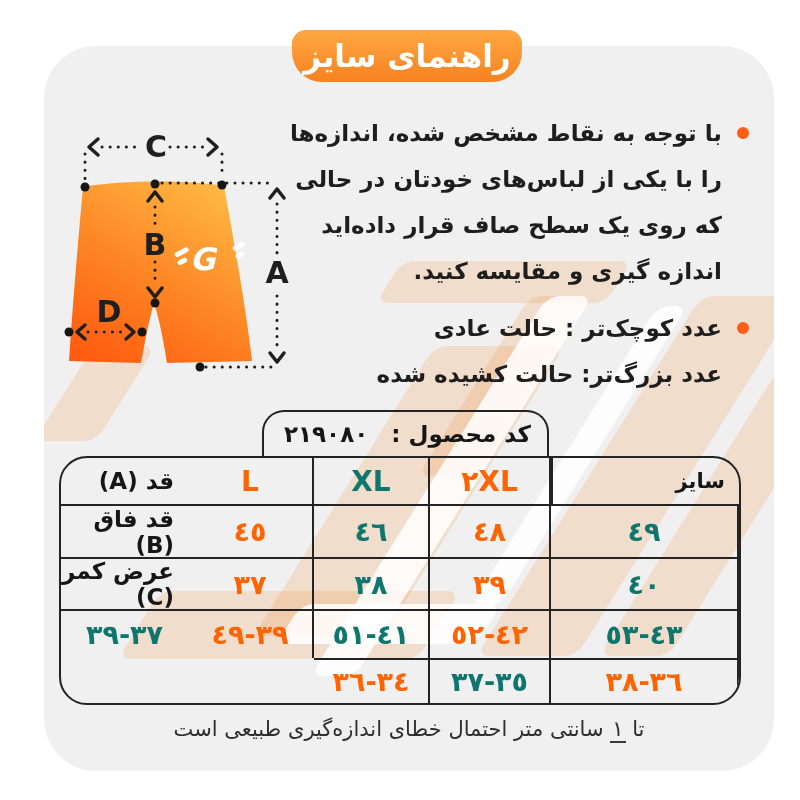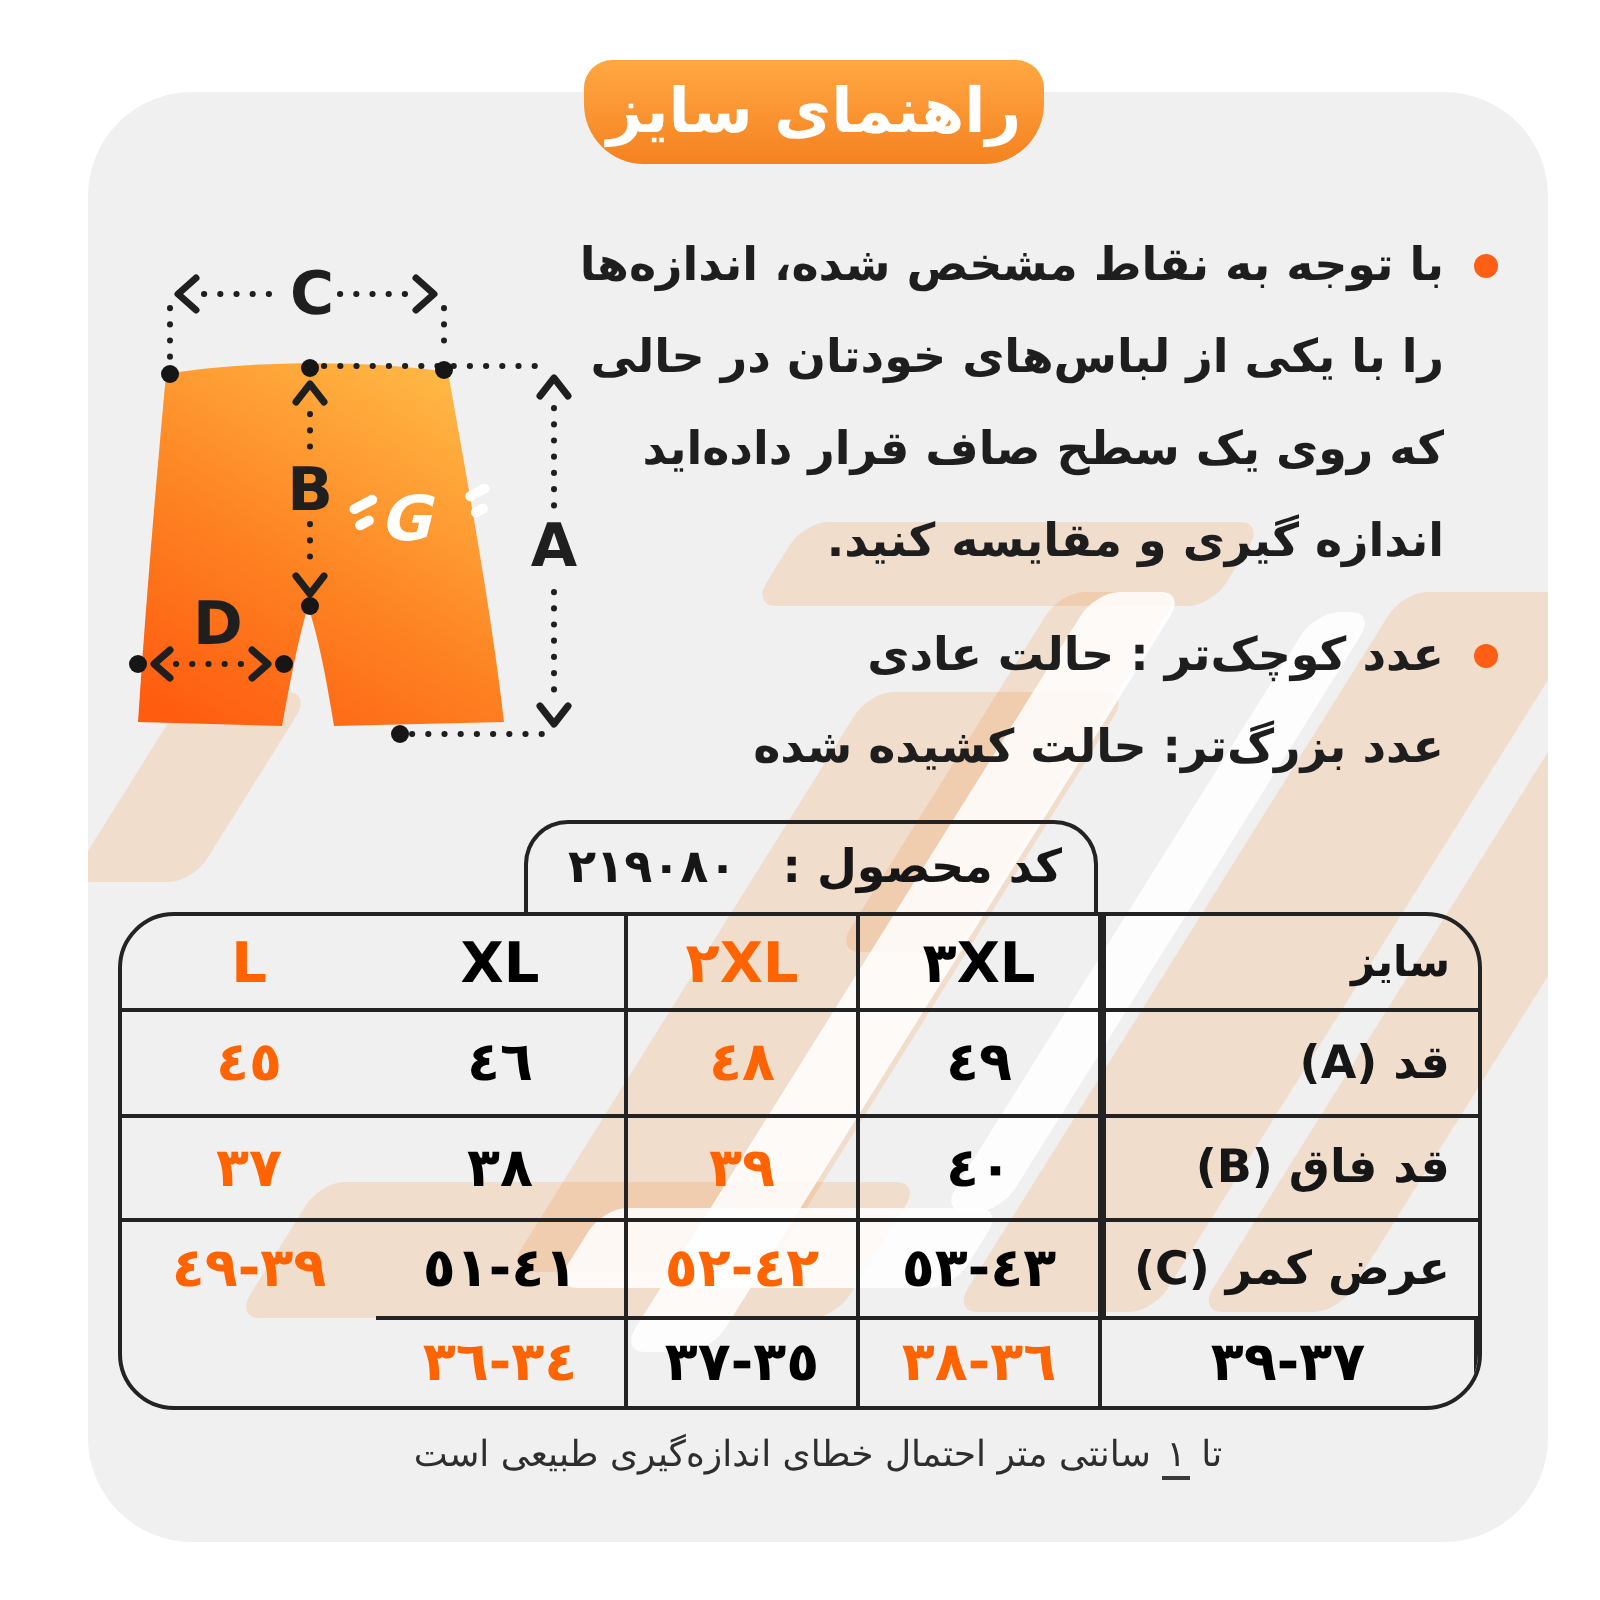--- a/index.html
+++ b/index.html
@@ -57,26 +57,26 @@
     overflow:hidden;
   }
   .cell{display:flex;align-items:center;justify-content:center;box-sizing:border-box;}
   .cell:not(:nth-child(5n)){border-inline-end:2.5px solid #232323;}
   .cell:nth-child(n+6){border-top:2.5px solid #232323;}
   .cell.lbl{justify-content:flex-start;padding-inline-start:14px;direction:rtl;
             font-weight:bold;font-size:23px;color:#161616;}
   .cell.val{direction:ltr;font-weight:bold;font-size:27px;}
   .cell.hdr.val{font-size:28px;}
   .cell.hdr.lbl{font-size:21px;text-align:center;}
-  .navy{color:#000000;}
+  .navy{color:#0f766e;}
   .orange{color:#FF6400;}
   
   .footnote{
     position:absolute;left:44px;top:717px;width:730px;z-index:2;
-    text-align:center;direction:rtl;font-size:18px;color:#2e2e2e;
+    text-align:center;direction:rtl;font-size:21px;color:#2e2e2e;
   }
   .footnote .u{border-bottom:2px solid #3a3a3a;padding:0 2px;}
 </style>
 </head>
 <body>
 
 <div class="card">
   <div>
     <div class="wm peach" style="left:300px;top:300px;width:130px;height:290px;"></div>
     <div class="wm peach" style="left:430px;top:250px;width:60px;height:180px;"></div>
@@ -186,21 +186,20 @@
 </div>
 
 <div class="code-bubble">
   <span>کد محصول :</span>
   <span dir="ltr">٢١٩٠٨٠</span>
 </div>
 
 <div class="size-table">
 
   <div class="cell hdr lbl">سایز</div>
-  <div class="cell hdr val navy">٣XL</div>
   <div class="cell hdr val orange">٢XL</div>
   <div class="cell hdr val navy">XL</div>
   <div class="cell hdr val orange">L</div>
 
   <div class="cell lbl">قد (A)</div>
   <div class="cell val navy">٤٩</div>
   <div class="cell val orange">٤٨</div>
   <div class="cell val navy">٤٦</div>
   <div class="cell val orange">٤٥</div>
 

